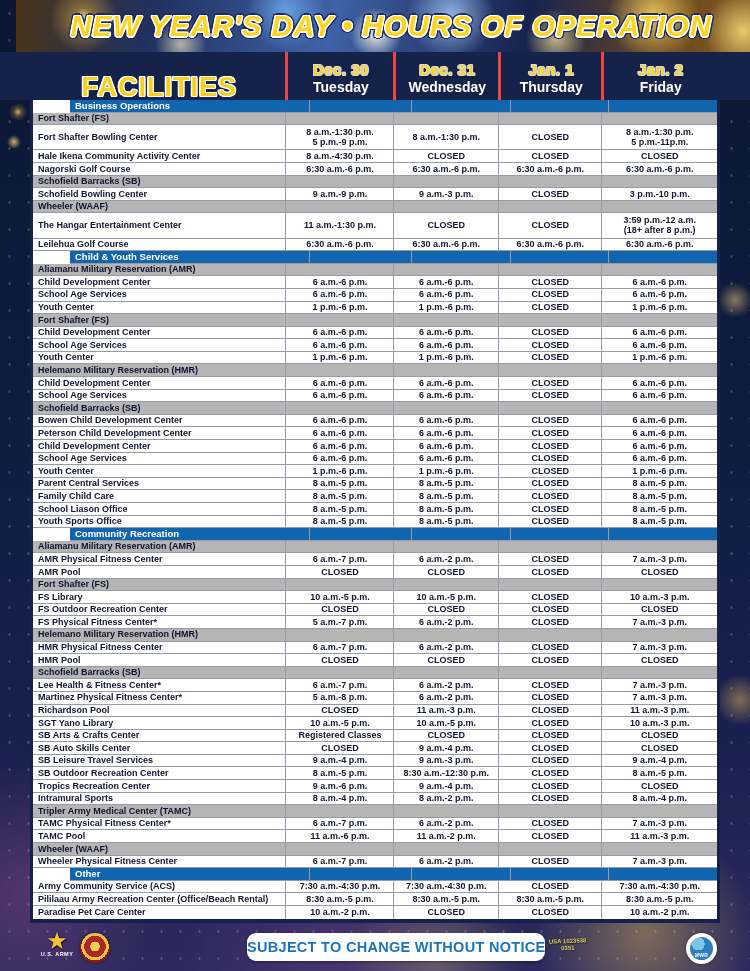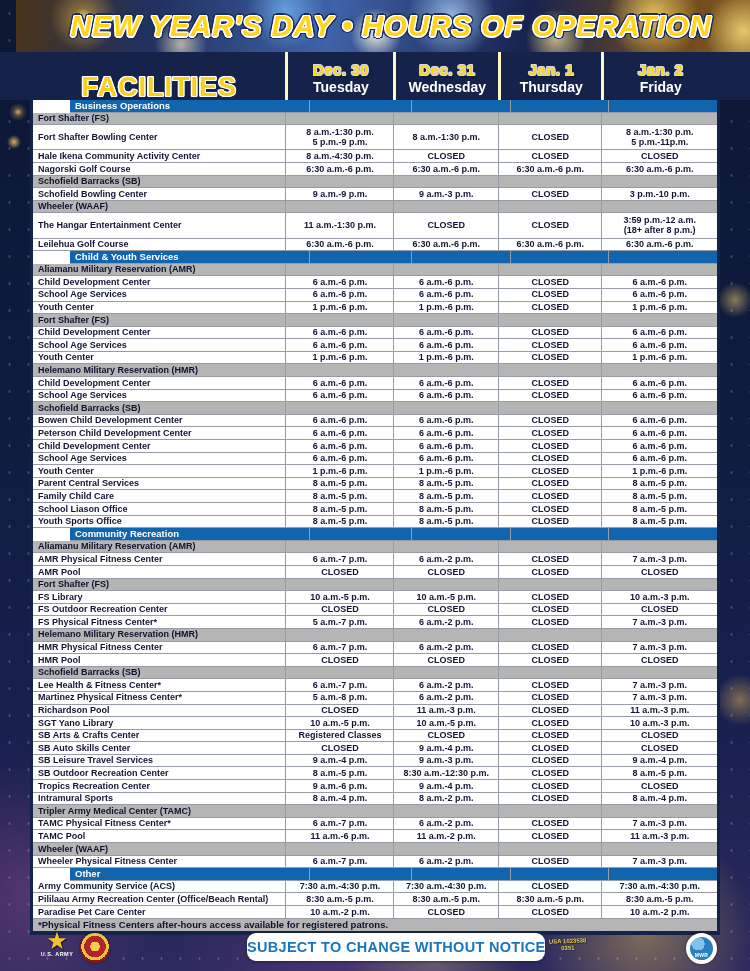--- a/index.html
+++ b/index.html
@@ -43,21 +43,21 @@
   .band{position:absolute;top:52px;left:0;width:750px;height:48px;background:#15234b;}
   .band-grid{position:absolute;left:33px;top:0;width:684px;height:48px;display:grid;
     grid-template-columns:36.9% 15.8% 15.3% 15.1% 16.9%;}
   .facilities-cell{display:flex;align-items:center;justify-content:center;}
   .facilities-title{font-size:27px;font-weight:900;letter-spacing:1px;color:#f7cf1d;
     text-shadow:
       1.4px 0 0 #fff,-1.4px 0 0 #fff,0 1.4px 0 #fff,0 -1.4px 0 #fff,
       1.1px 1.1px 0 #fff,-1.1px 1.1px 0 #fff,1.1px -1.1px 0 #fff,-1.1px -1.1px 0 #fff,
       2.8px 0 0 #16254e,-2.8px 0 0 #16254e,0 2.8px 0 #16254e,0 -2.8px 0 #16254e,
       2.2px 2.2px 0 #16254e,-2.2px 2.2px 0 #16254e,2.2px -2.2px 0 #16254e,-2.2px -2.2px 0 #16254e; margin-top: 20px;}
-  .date-block{display:flex;flex-direction:column;align-items:center;justify-content:center;border-left:3px solid #fef9c3;gap:1px;}
+  .date-block{display:flex;flex-direction:column;align-items:center;justify-content:center;border-left:3px solid #ef4444;gap:1px;}
   .date-label{font-size:15px;font-weight:900;color:#fcd21c;letter-spacing:.5px;
     text-shadow:1px 0 0 #d6dae2,-1px 0 0 #d6dae2,0 1px 0 #d6dae2,0 -1px 0 #d6dae2,
       .8px .8px 0 #d6dae2,-.8px .8px 0 #d6dae2,.8px -.8px 0 #d6dae2,-.8px -.8px 0 #d6dae2,
       2px 2.5px 2px rgba(14,24,52,.95);}
   .day-label{font-size:14px;font-weight:700;color:#ffffff;}
 
   
   .tbl{position:absolute;top:100px;left:30px;width:690px;background:#ffffff;
     border-left:3px solid #15234b;border-right:3px solid #15234b;border-bottom:4px solid #15234b;box-sizing:border-box;}
   .row{display:grid;grid-template-columns:36.9% 15.8% 15.3% 15.1% 16.9%;height:12.6px;box-sizing:border-box;
@@ -569,23 +569,20 @@
         <div class="cell h hours">8:30 a.m.-5 p.m.</div>
         <div class="cell h hours">8:30 a.m.-5 p.m.</div>
       </div>
       <div class="row">
         <div class="cell name">Paradise Pet Care Center</div>
         <div class="cell h hours">10 a.m.-2 p.m.</div>
         <div class="cell h hours">CLOSED</div>
         <div class="cell h hours">CLOSED</div>
         <div class="cell h hours">10 a.m.-2 p.m.</div>
       </div>
-      <div class="row note">
-        <div class="note-cell">*Physical Fitness Centers after-hours access available for registered patrons.</div>
-      </div>
     </div>
 
   <div class="footer">
     <div class="army-logo">
       <div class="army-star">★</div>
       <div class="army-text">U.S. ARMY</div>
     </div>
     <div class="crest-logo"></div>
     <div class="notice-pill">
       <span class="notice-text">SUBJECT TO CHANGE WITHOUT NOTICE</span>

